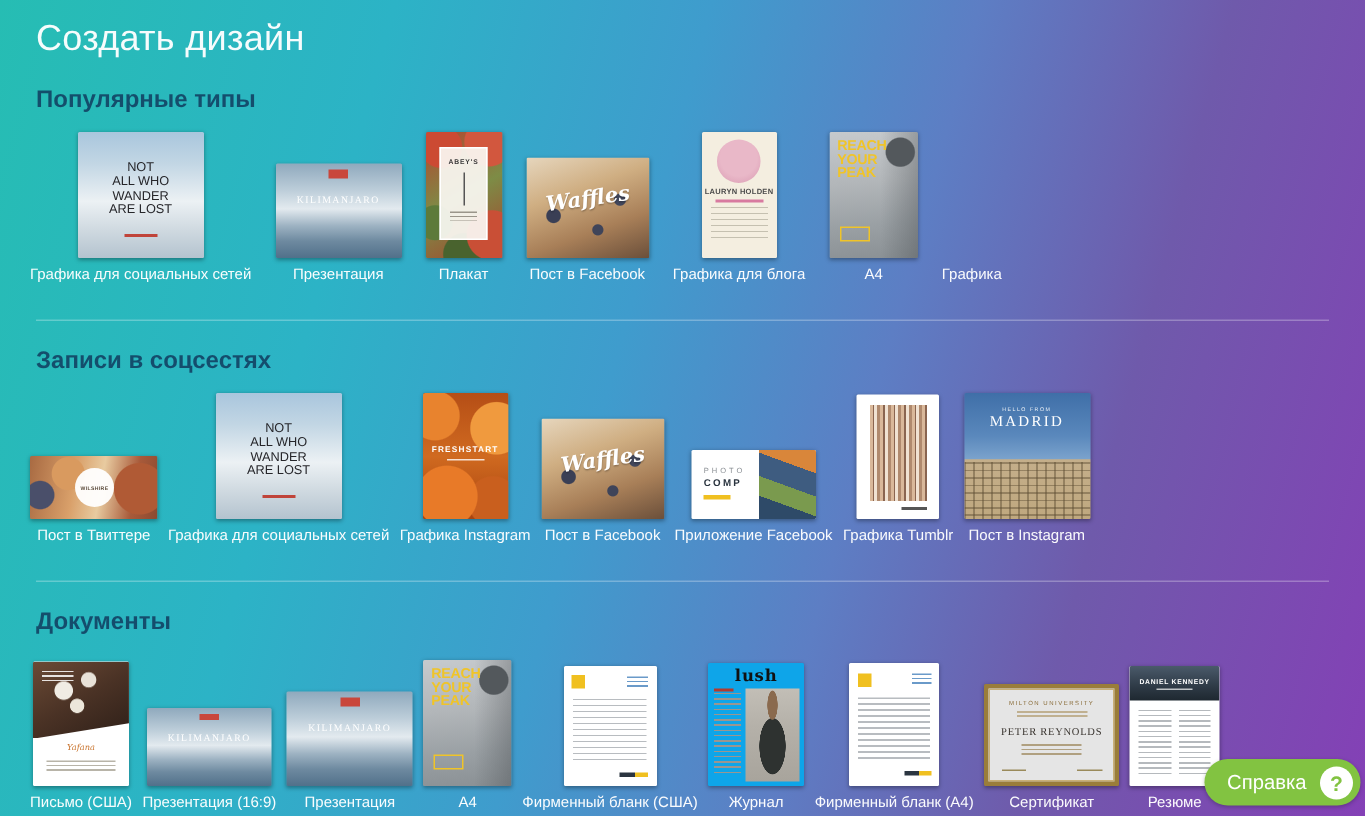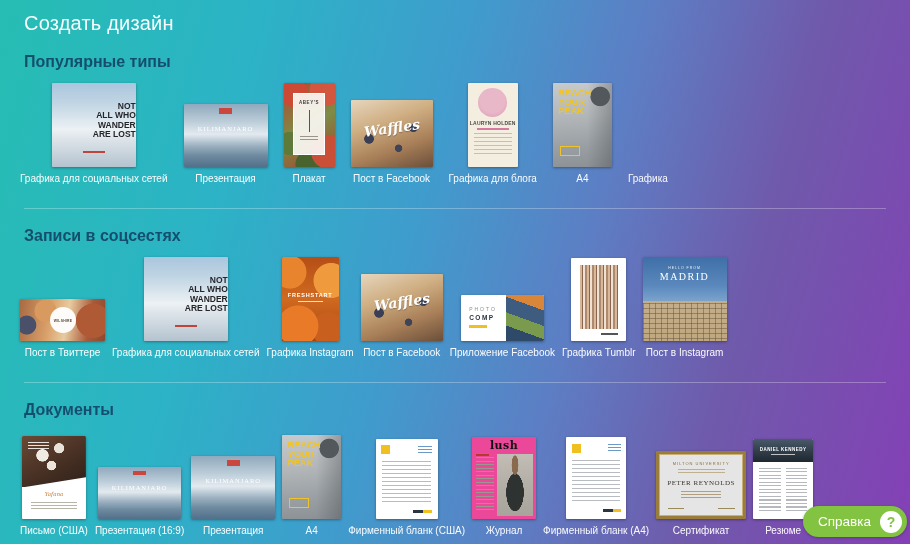--- a/index.html
+++ b/index.html
@@ -3,21 +3,21 @@
 <meta charset="utf-8">
 <style>
   html,body{margin:0;padding:0;}
   body{
     width:910px;height:544px;overflow:hidden;position:relative;
     font-family:"Liberation Sans",sans-serif;
     background:linear-gradient(105deg,#26bdb3 0%,#2cb3c6 25%,#3f9ccd 45%,#5d7ec4 62%,#6f5aab 78%,#8440b6 100%);
   }
   
   .top-bar{display:flex;justify-content:space-between;align-items:flex-start;padding:8px 14px 0 24px;}
-  .page-title{color:rgba(255,255,255,.96);font-size:20px;font-weight:400;margin-top:4px;letter-spacing:.2px;}
+  .page-title{color:rgba(255,255,255,.96);font-size:24px;font-weight:400;margin-top:4px;letter-spacing:.2px;}
   .top-right{display:flex;align-items:center;gap:10px;}
   .custom-size-btn{
     background:rgba(62,64,118,.82);color:#fff;font-size:12.5px;border:none;
     padding:6px 13px;border-radius:3px;cursor:pointer;font-family:inherit;white-space:nowrap;
   }
   .close-btn{
     width:26px;height:26px;border:2px solid rgba(255,255,255,.95);border-radius:50%;
     color:#fff;font-size:14px;line-height:26px;text-align:center;cursor:pointer;
     background:transparent;flex-shrink:0;font-weight:400;
   }
@@ -27,21 +27,21 @@
   .items-row{display:flex;align-items:flex-end;padding-left:20px;margin-top:12px;}
   .row-1{gap:16px;}
   .row-2{gap:7px;}
   .row-3{gap:7px;margin-top:16px;}
   .item{display:flex;flex-direction:column;align-items:center;cursor:pointer;flex-shrink:0;}
   .item-label{color:rgba(255,255,255,.97);font-size:10px;margin-top:6px;white-space:nowrap;}
   .thumb{position:relative;overflow:hidden;border-radius:1px;box-shadow:0 1px 3px rgba(0,0,0,.35);flex-shrink:0;}
   
   .t-social{width:84px;height:84px;
     background:linear-gradient(180deg,#a9c6dd 0%,#c2d6e4 25%,#ecf1f4 55%,#cfd9e0 78%,#b4c3cf 100%);}
-  .t-social .t-lines{position:absolute;top:23%;width:100%;text-align:right;font-weight:700;
+  .t-social .t-lines{position:absolute;top:23%;width:100%;text-align:center;font-weight:400;
     font-size:8.5px;line-height:1.08;color:#26262a;white-space:pre-line;letter-spacing:0;}
   .t-social::after{content:"";position:absolute;left:37%;bottom:17%;width:26%;height:2px;background:#c0443a;}
   
   .t-kili{background:linear-gradient(180deg,#8fa9bd 0%,#bccdd9 28%,#e3eaef 48%,#9db2c2 66%,#6e8aa0 82%,#51708a 100%);}
   .t-kili.k43{width:84px;height:63px;}
   .t-kili.k169{width:83px;height:52px;}
   .t-kili::before{content:"";position:absolute;top:7%;left:42%;width:16%;height:9%;background:#c9473c;}
   .t-kili .t-title{position:absolute;top:33%;width:100%;text-align:center;color:#fff;
     font-family:"Liberation Serif",serif;font-size:6.5px;letter-spacing:1px;}
   
@@ -165,21 +165,21 @@
   .t-letterhead.us{width:62px;height:80px;}
   .t-letterhead.a4{width:60px;height:82px;}
   .t-letterhead::before{content:"";position:absolute;top:8%;left:9%;width:9px;height:9px;background:#f0c020;}
   .t-letterhead .t-tr{position:absolute;top:9%;right:9%;width:22%;height:8%;
     background:repeating-linear-gradient(180deg,#6a9ac9 0 1px,transparent 1px 3px);}
   .t-letterhead .t-body{position:absolute;top:28%;left:10%;right:10%;height:52%;
     background:repeating-linear-gradient(180deg,#b8bcc0 0 1px,transparent 1px 4px);}
   .t-letterhead::after{content:"";position:absolute;bottom:8%;right:9%;width:30%;height:3px;
     background:linear-gradient(90deg,#2b3540 55%,#f0c020 55%);}
   
-  .t-lush{width:64px;height:82px;background:#ec4899;}
+  .t-lush{width:64px;height:82px;background:#0ea5e9;}
   .t-lush .t-mast{position:absolute;top:2%;width:100%;text-align:center;color:#111;
     font-family:"DejaVu Serif",serif;font-weight:700;font-size:11px;letter-spacing:.5px;}
   .t-lush .t-photo{position:absolute;right:5%;top:21%;width:56%;bottom:4%;
     background:
       radial-gradient(ellipse at 50% 18%,#8a6a4e 0 13%,transparent 14%),
       radial-gradient(ellipse at 50% 62%,#2e3230 0 34%,transparent 35%),
       linear-gradient(180deg,#c2beb6 0%,#b5b1a9 40%,#a8a49c 100%);}
   .t-lush .t-col{position:absolute;left:6%;top:24%;width:28%;bottom:8%;
     background:repeating-linear-gradient(180deg,#9a9690 0 1px,transparent 1px 3.5px);}
   .t-lush::after{content:"";position:absolute;left:6%;top:21%;width:20%;height:2px;background:#b33a2e;}

